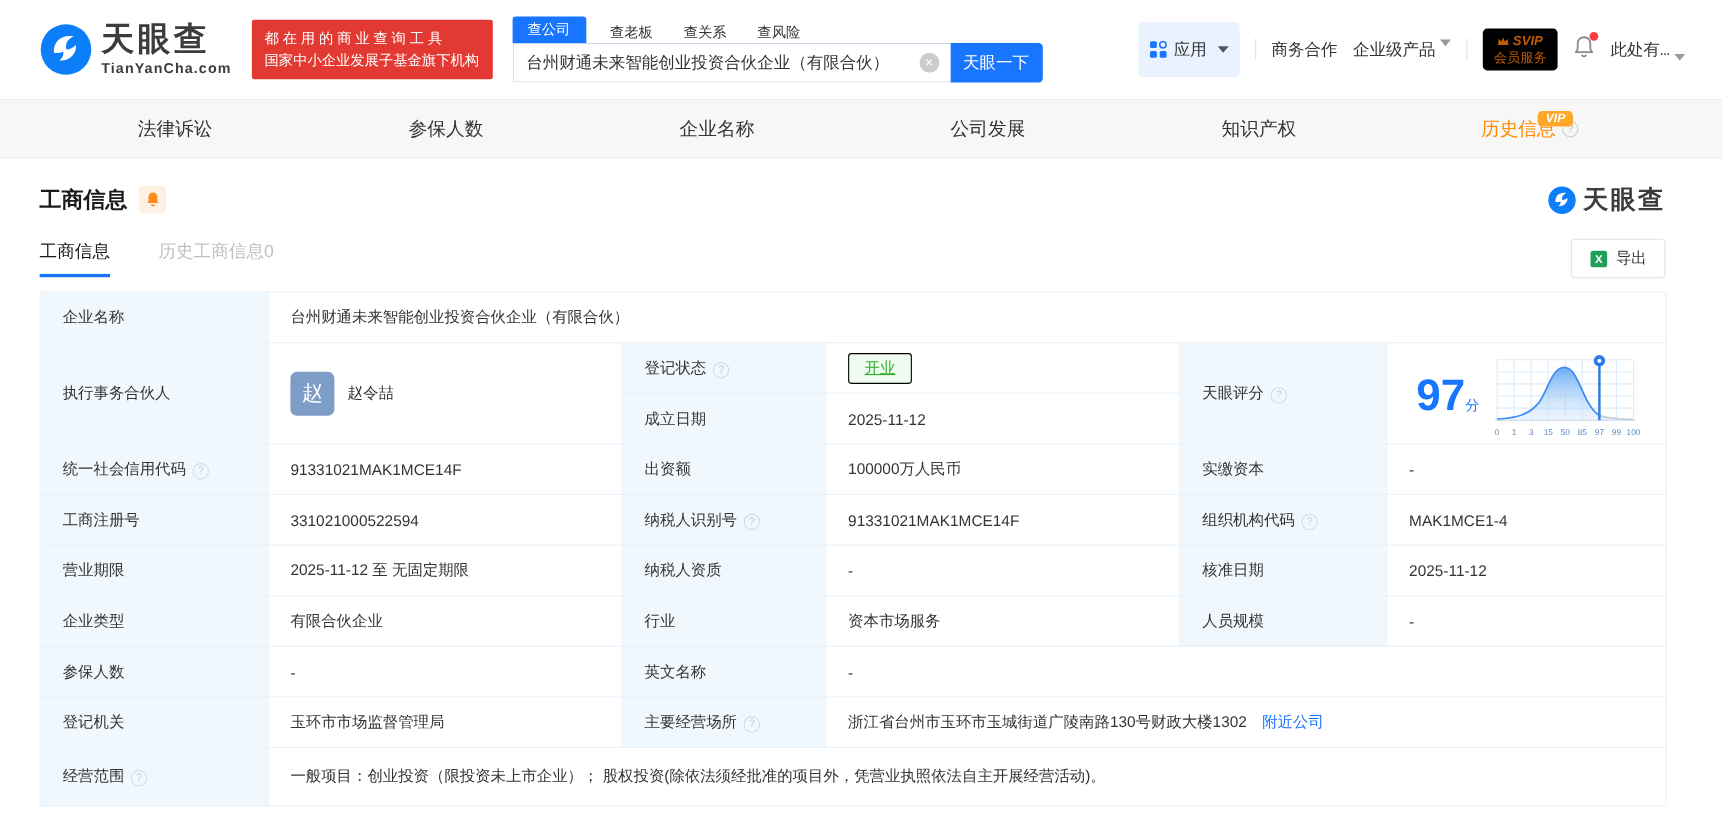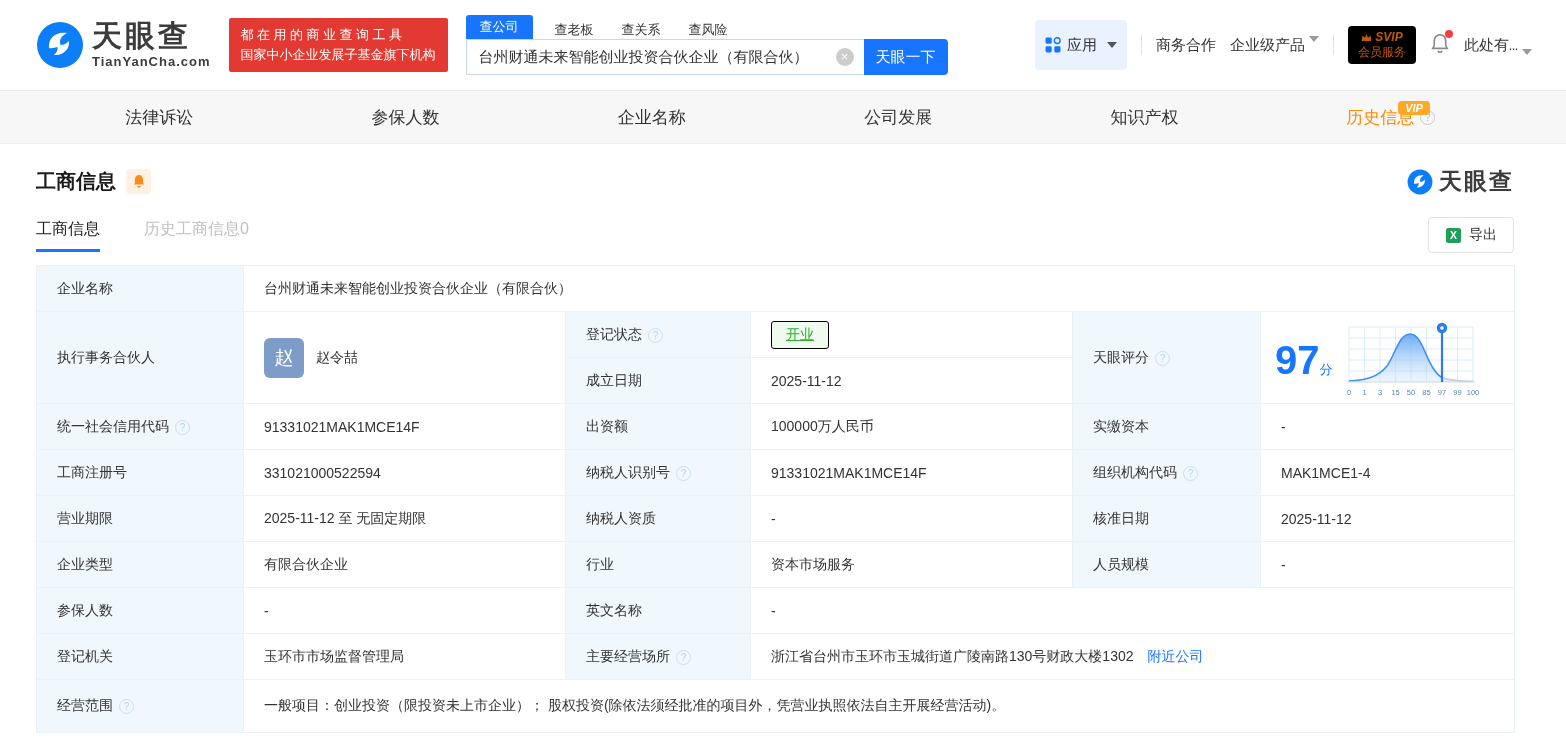--- a/index.html
+++ b/index.html
@@ -75,21 +75,21 @@
   
   .info-table { margin:12px 52px 0 36px; border-collapse:collapse; table-layout:fixed; width:1478px; }
   .info-table td { border:1px solid #e9f1fa; font-size:14px; color:#333; padding:0 23px 0 20px; height:46px; }
   td.lb { background:#f0f7fd; }
   td.val a { color:#1775ff; text-decoration:none; margin-left:14px; }
   .status-badge { display:inline-block; border:1px solid #000000; background:#f0fbef; color:#2fae2f;
     padding:4px 14px; border-radius:3px; font-size:14px;text-decoration:underline; }
   .partner-cell { display:flex; align-items:center; gap:12px; }
   .avatar { width:40px; height:40px; background:#7e9cc8; border-radius:6px; color:#fff; font-size:19px;
     display:flex; align-items:center; justify-content:center; cursor:pointer; }
-  .score-cell { display:flex; align-items:center; gap:12px; padding:4px 0 0 6px; }
+  .score-cell { display:flex; align-items:center; gap:12px; padding:4px 0 0 6px;justify-content:flex-end; }
   .score-num { font-size:40px; font-weight:bold; color:#1775ff; line-height:1; }
   .score-unit { font-size:13px; color:#1775ff; vertical-align:baseline; }
 </style>
 </head>
 <body>
 
 <div class="header">
   <div class="logo">
     <svg width="48" height="48" viewBox="0 0 48 48">
       <circle cx="24" cy="24" r="23" fill="#0d7ef9"></circle>

